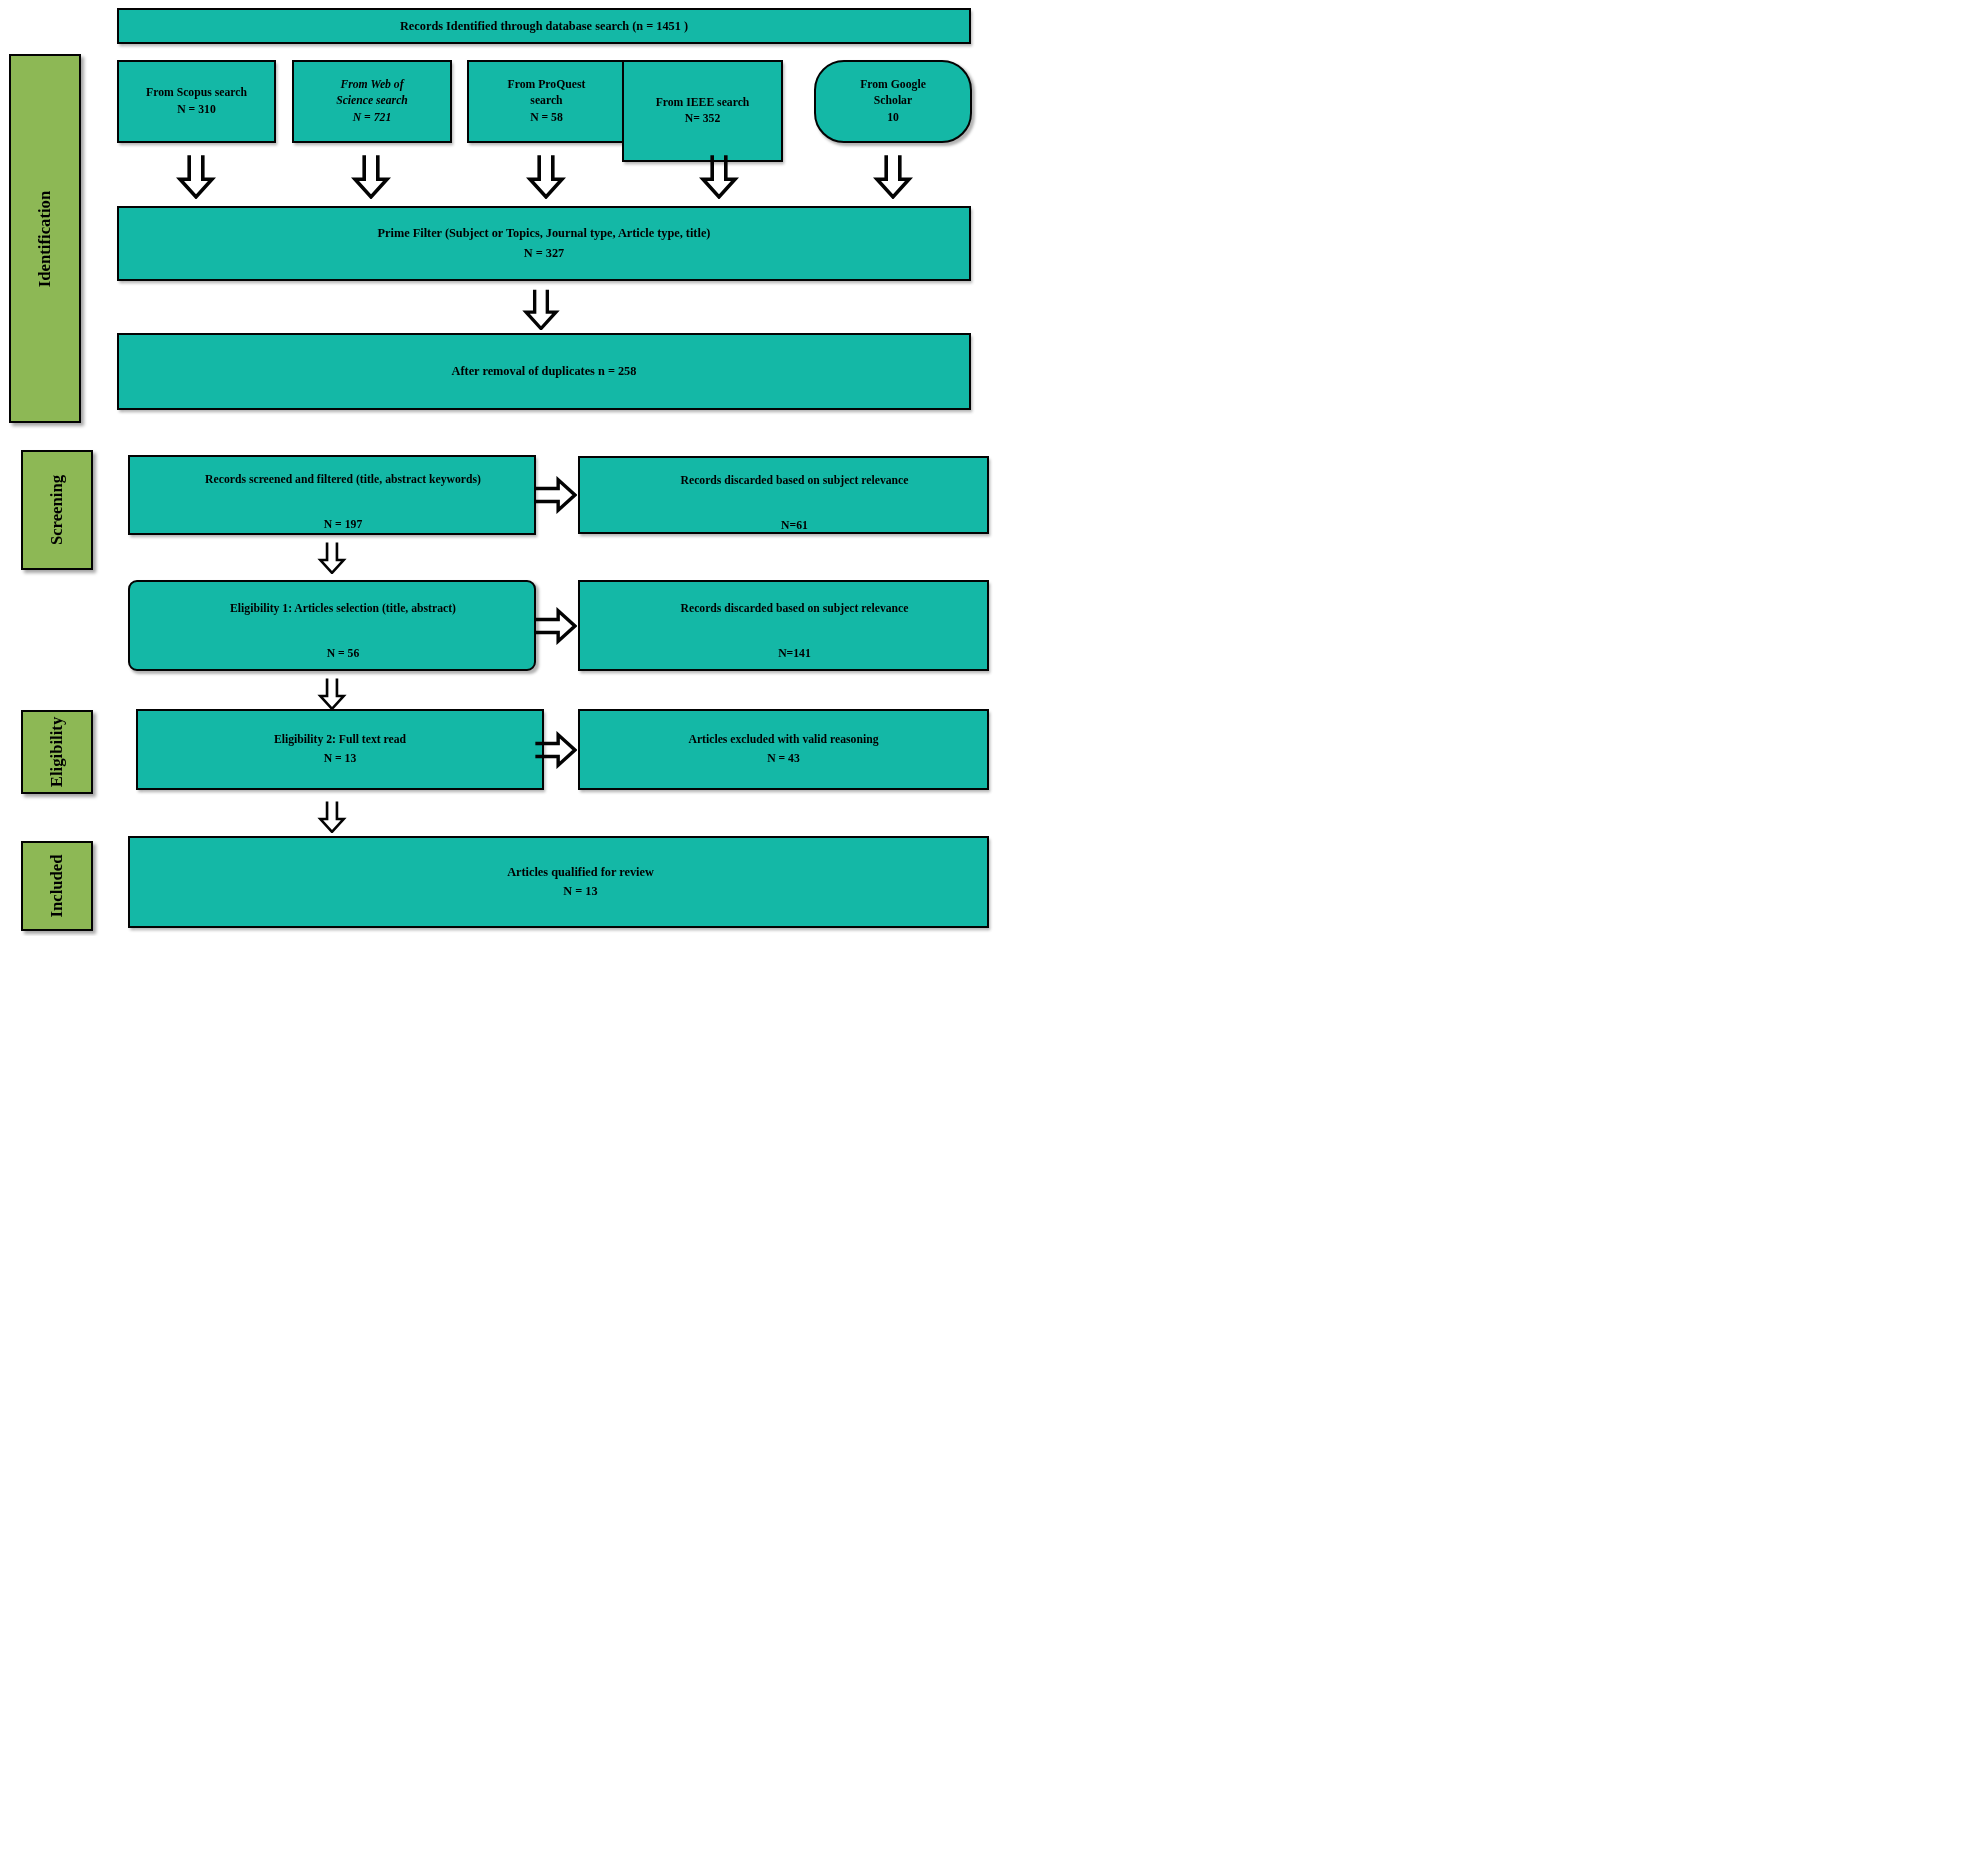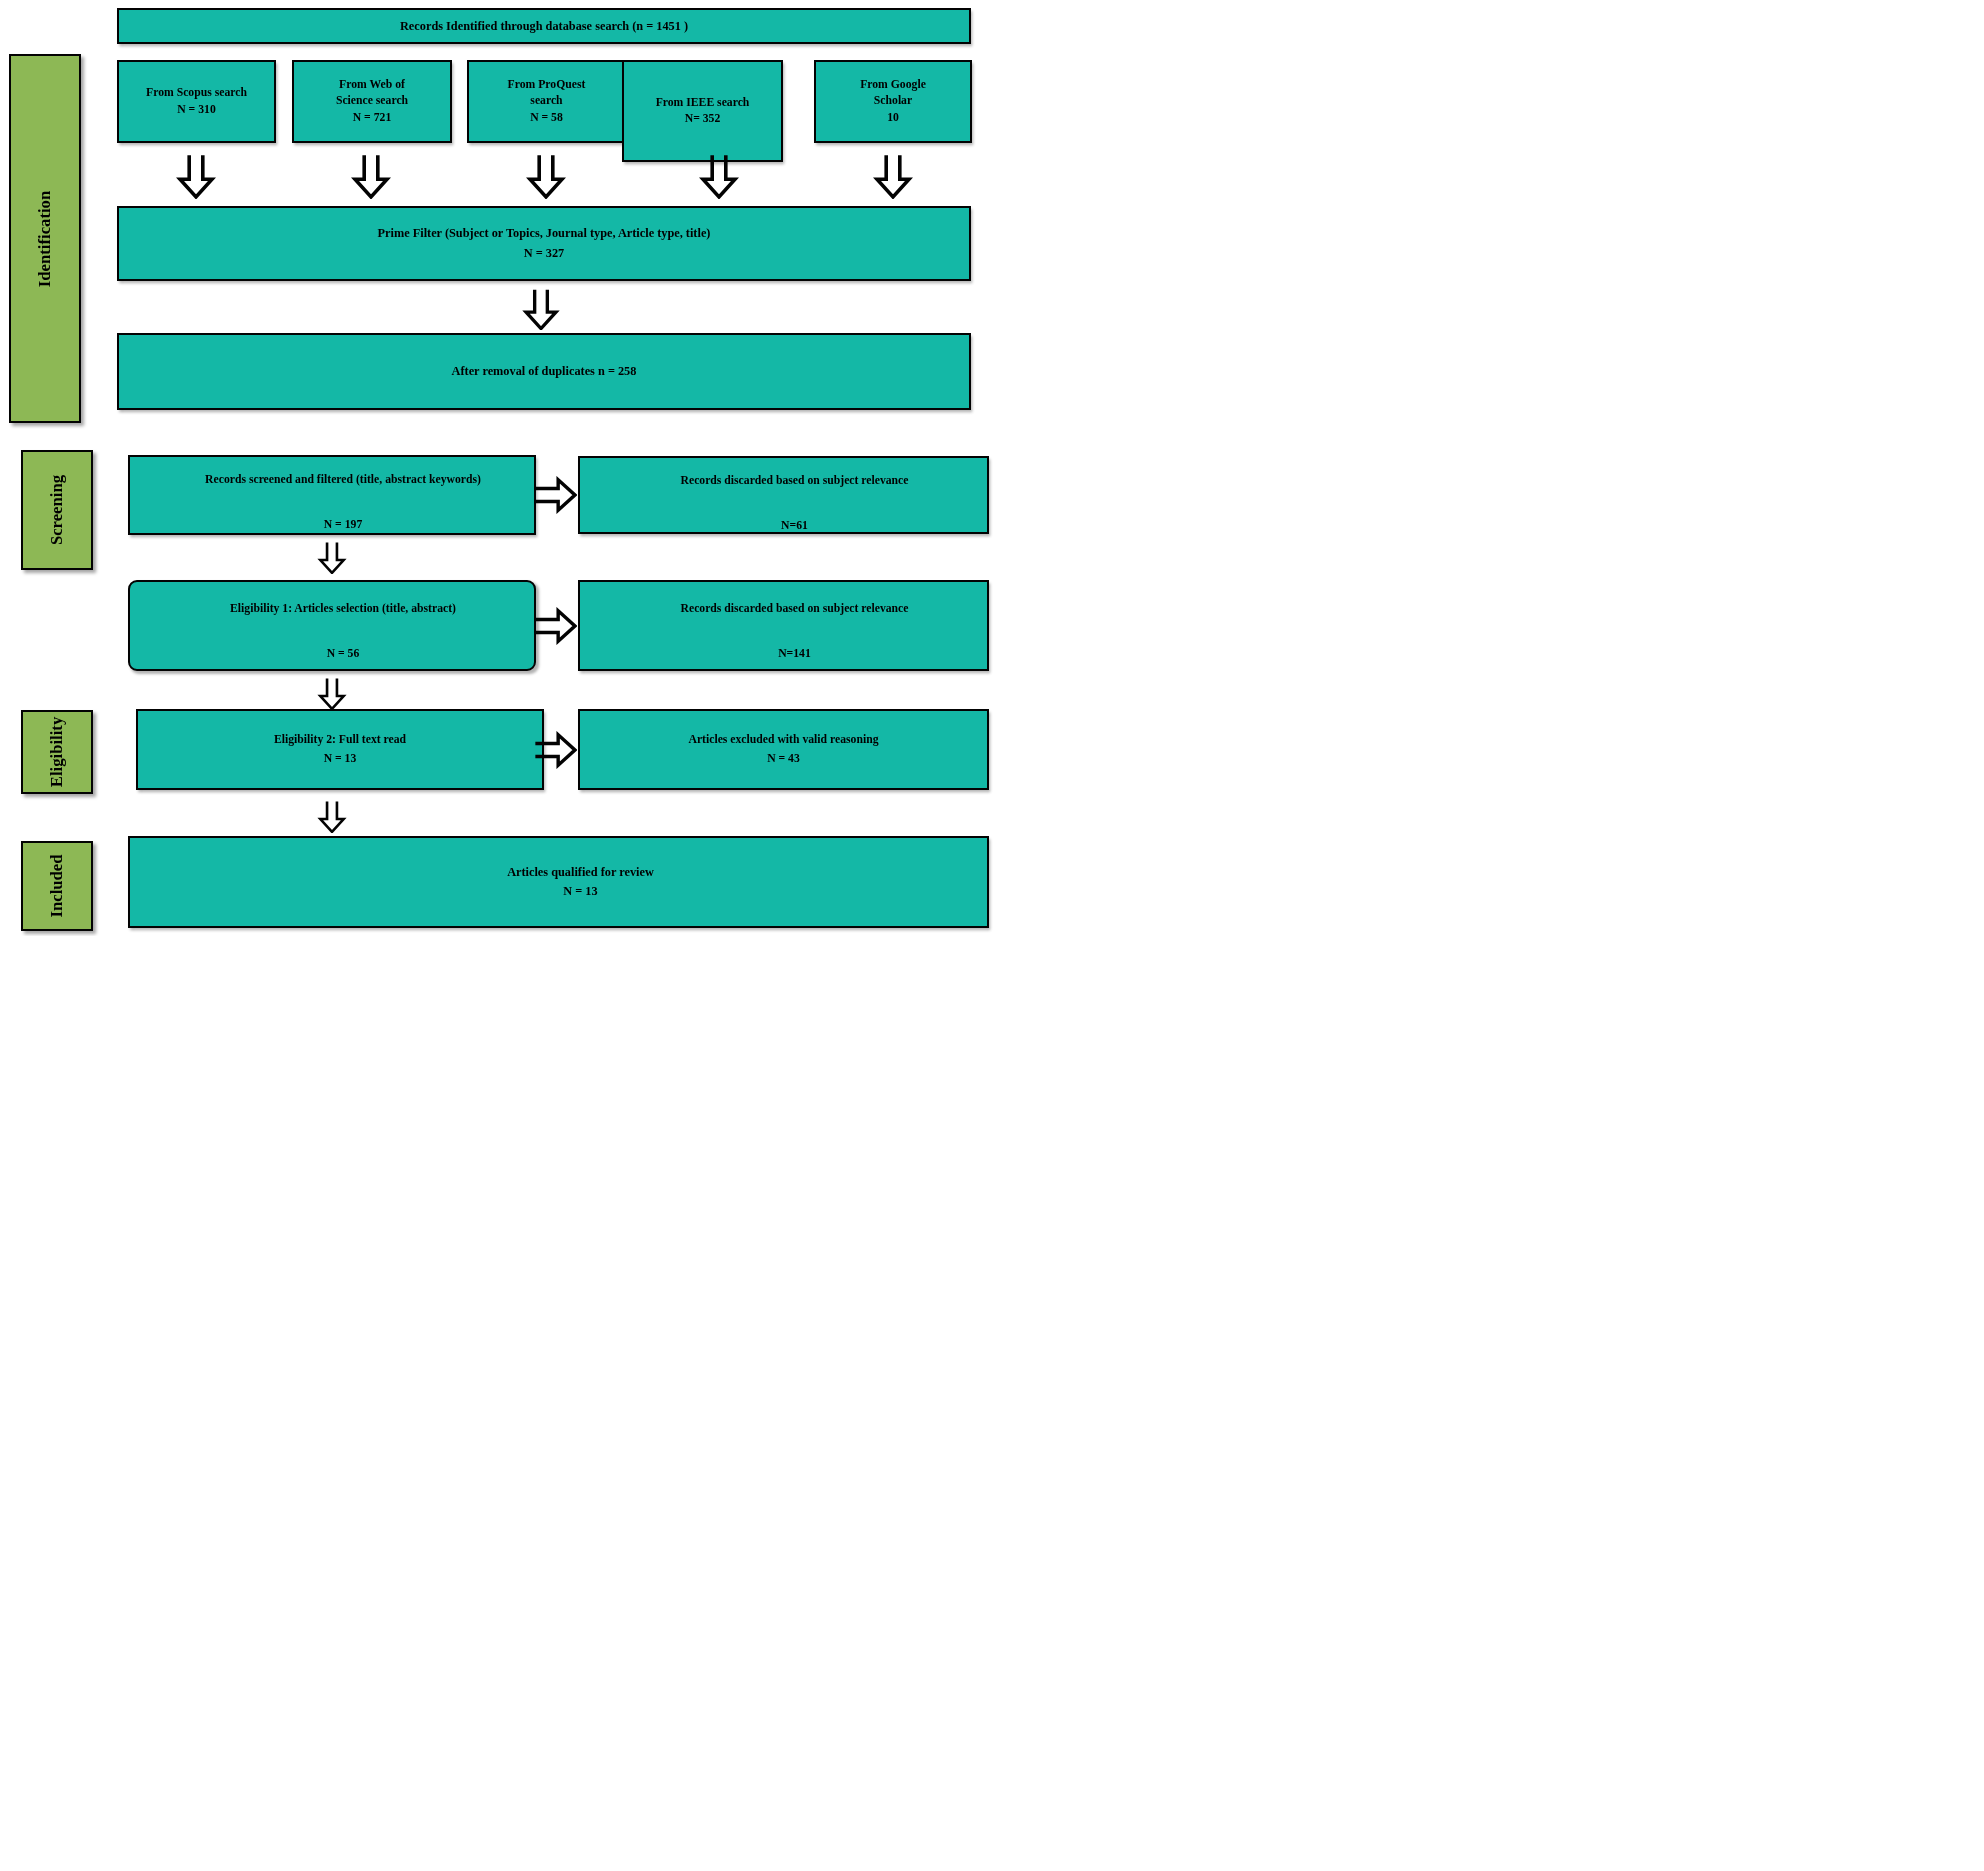--- a/index.html
+++ b/index.html
@@ -63,35 +63,35 @@
   </div>
 
   <div class="box wide" style="left:117px;top:8.4px;width:854px;height:36px;">
     <div>Records Identified through database search (n = 1451 )</div>
   </div>
 
   <div class="box tight pre" style="left:117px;top:60px;width:159px;height:83px;">
     <div class="pre">From Scopus search
 N = 310</div>
   </div>
-  <div class="box tight pre" style="left:292px;top:60px;width:160px;height:83px;">
+  <div class="box tight pre" style="left:292px;top:60px;width:160px;height:83px;font-style:italic;">
     <div class="pre">From Web of
 Science search
 N = 721</div>
   </div>
   <div class="box tight pre" style="left:467px;top:60px;width:159px;height:83px;">
     <div class="pre">From ProQuest
 search
 N = 58</div>
   </div>
   <div class="box tight pre" style="left:622px;top:60px;width:161px;height:102px;">
     <div class="pre">From IEEE search
 N= 352</div>
   </div>
-  <div class="box tight pre" style="left:814px;top:60px;width:158px;height:83px;">
+  <div class="box tight pre" style="left:814px;top:60px;width:158px;height:83px;border-radius:30px;">
     <div class="pre">From Google
 Scholar
 10</div>
   </div>
 
   <svg class="arrow" style="left:176px;top:154px;" width="40" height="45" viewBox="0 0 100 110">
       <path d="M33 2 V62 H10 L50 106 L90 62 H67 V2"></path>
     </svg>
   <svg class="arrow" style="left:351px;top:154px;" width="40" height="45" viewBox="0 0 100 110">
       <path d="M33 2 V62 H10 L50 106 L90 62 H67 V2"></path>

